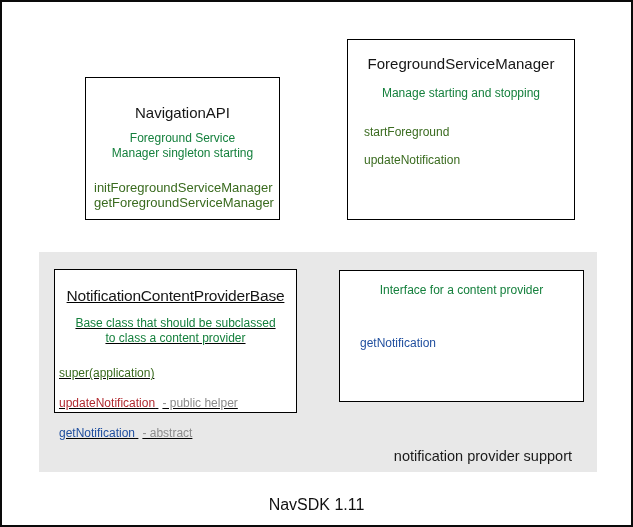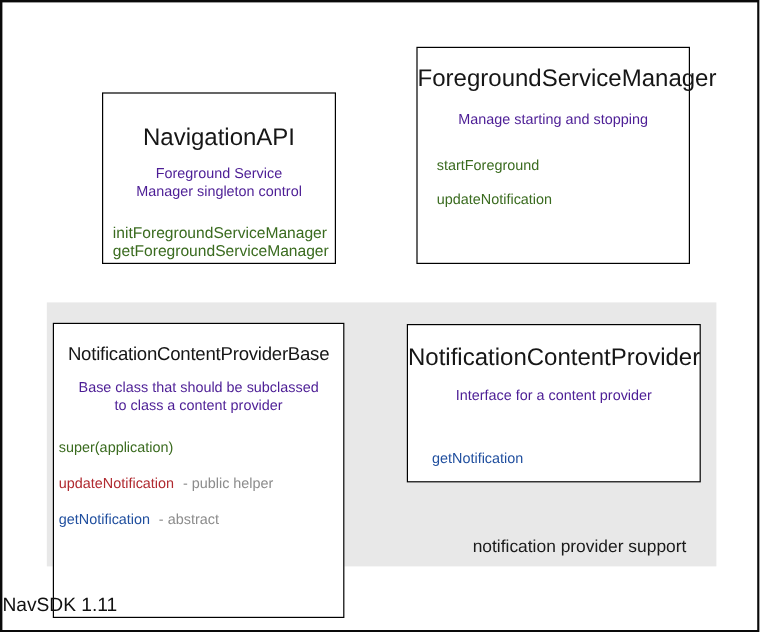--- a/index.html
+++ b/index.html
@@ -33,35 +33,35 @@
     color: #1a1a1a;
   }
   .class-box {
     position: absolute;
     box-sizing: border-box;
     background: #ffffff;
     border: 1.5px solid #000000;
   }
   #box-navigation-api        { left: 83px;  top: 75px;  width: 195px; height: 143px; }
   #box-foreground-service-mgr{ left: 345px; top: 37px;  width: 228px; height: 181px; }
-  #box-provider-base         { left: 42px;  top: 267px; width: 243px; height: 246px; }
+  #box-provider-base         { left: 52px;  top: 267px; width: 243px; height: 144px; text-decoration: underline; }
   #box-provider              { left: 337px; top: 268px; width: 245px; height: 132px; }
 
   .box-title {
     text-align: center;
-    font-size: 20px;
+    font-size: 15px;
     color: #161616;
     white-space: nowrap;
   }
   #box-provider-base .box-title { font-size: 15.5px; letter-spacing: -0.2px; }
   .box-desc {
     text-align: center;
     font-size: 12px;
     line-height: 15px;
-    color: #4c1d95;
+    color: #15803d;
   }
   .methods {
     display: flex;
     flex-direction: column;
   }
   .method-line {
     font-size: 12px;
     white-space: nowrap;
   }
   .m-green { color: var(--method_green, #3a6b1f); }
@@ -85,38 +85,39 @@
 
   #box-provider .box-title { margin-top: 16px; }
   #box-provider .box-desc  { margin-top: 12px; }
   #box-provider .methods   { margin-top: 38px; padding-left: 20px; }
 
   .footer-label {
     position: absolute;
     left: 0;
     right: 0;
     top: 494px;
+    text-align: center;
     font-size: 16px;
     color: #111111;
   }
 </style>
 </head>
 <body>
 
 <div id="canvas">
 
   <div class="region">
     <div class="region-label">notification provider support</div>
   </div>
 
   <div class="class-box" id="box-navigation-api">
     <div class="box-title">NavigationAPI</div>
     <div class="box-desc">
       <div>Foreground Service</div>
-      <div>Manager singleton control</div>
+      <div>Manager singleton starting</div>
     </div>
     <div class="methods">
       <div class="method-line">
         <span class="m-green">initForegroundServiceManager</span>
       </div>
       <div class="method-line">
         <span class="m-green">getForegroundServiceManager</span>
       </div>
     </div>
   </div>
@@ -151,21 +152,20 @@
         <span class="m-note">- public helper</span>
       </div>
       <div class="method-line">
         <span class="m-blue">getNotification</span>
         <span class="m-note">- abstract</span>
       </div>
     </div>
   </div>
 
   <div class="class-box" id="box-provider">
-    <div class="box-title">NotificationContentProvider</div>
     <div class="box-desc">
       <div>Interface for a content provider</div>
     </div>
     <div class="methods">
       <div class="method-line">
         <span class="m-blue">getNotification</span>
       </div>
     </div>
   </div>
 

